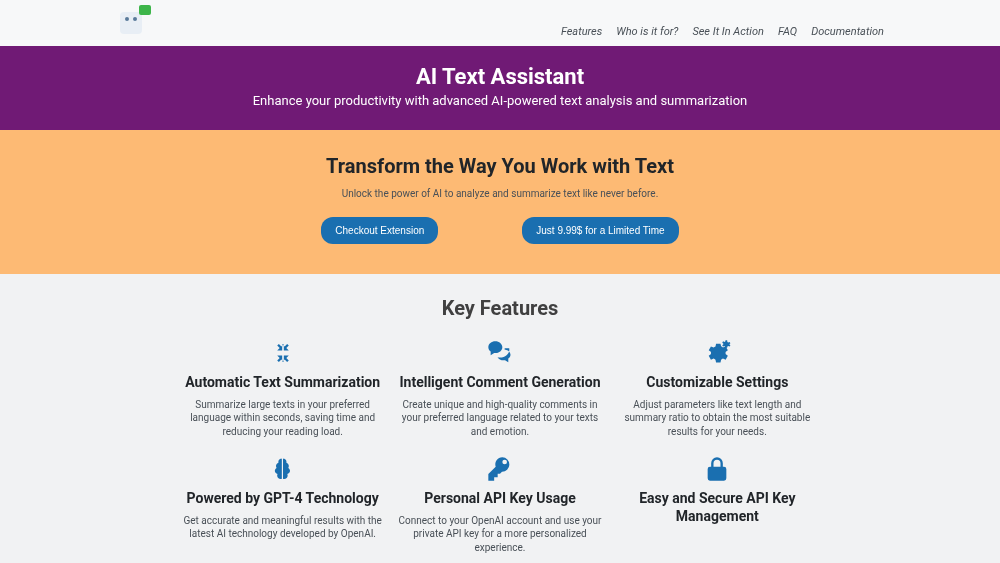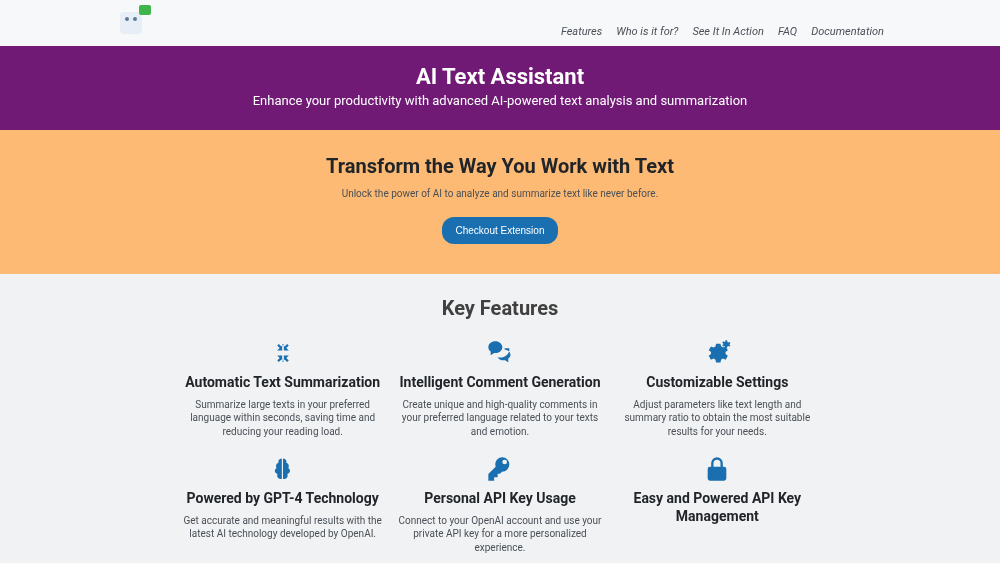--- a/index.html
+++ b/index.html
@@ -52,20 +52,21 @@
 <section class="hero">
   <h1>AI Text Assistant</h1>
   <p>Enhance your productivity with advanced AI-powered text analysis and summarization</p>
 </section>
 
 <section class="transform">
   <h2>Transform the Way You Work with Text</h2>
   <p>Unlock the power of AI to analyze and summarize text like never before.</p>
   <div class="btnrow">
     <button class="btn">Checkout Extension</button>
+    <button class="btn">Just 9.99$ for a Limited Time</button>
   </div>
 </section>
 
 <section class="features">
   <h2>Key Features</h2>
   <div class="grid">
     <div class="card">
       <div class="icon">
         <svg viewBox="0 0 24 24">
             <path d="M4 9h3V6l4 4-4 4v-3H4V9zm16 6h-3v3l-4-4 4-4v3h3v2zM9 4v3H6l4 4 4-4h-3V4H9zm6 16v-3h3l-4-4-4 4h3v3h2z" transform="rotate(45 12 12)"></path>
@@ -109,16 +110,16 @@
       </div>
       <h3>Personal API Key Usage</h3>
       <p>Connect to your OpenAI account and use your private API key for a more personalized experience.</p>
     </div>
     <div class="card">
       <div class="icon">
         <svg viewBox="0 0 24 24">
             <path d="M12 2a5 5 0 00-5 5v3H6a2 2 0 00-2 2v8a2 2 0 002 2h12a2 2 0 002-2v-8a2 2 0 00-2-2h-1V7a5 5 0 00-5-5zm-3 5a3 3 0 016 0v3H9V7z"></path>
           </svg>
       </div>
-      <h3>Easy and Powered API Key Management</h3>
+      <h3>Easy and Secure API Key Management</h3>
     </div>
   </div>
 </section>
 
 </body></html>

